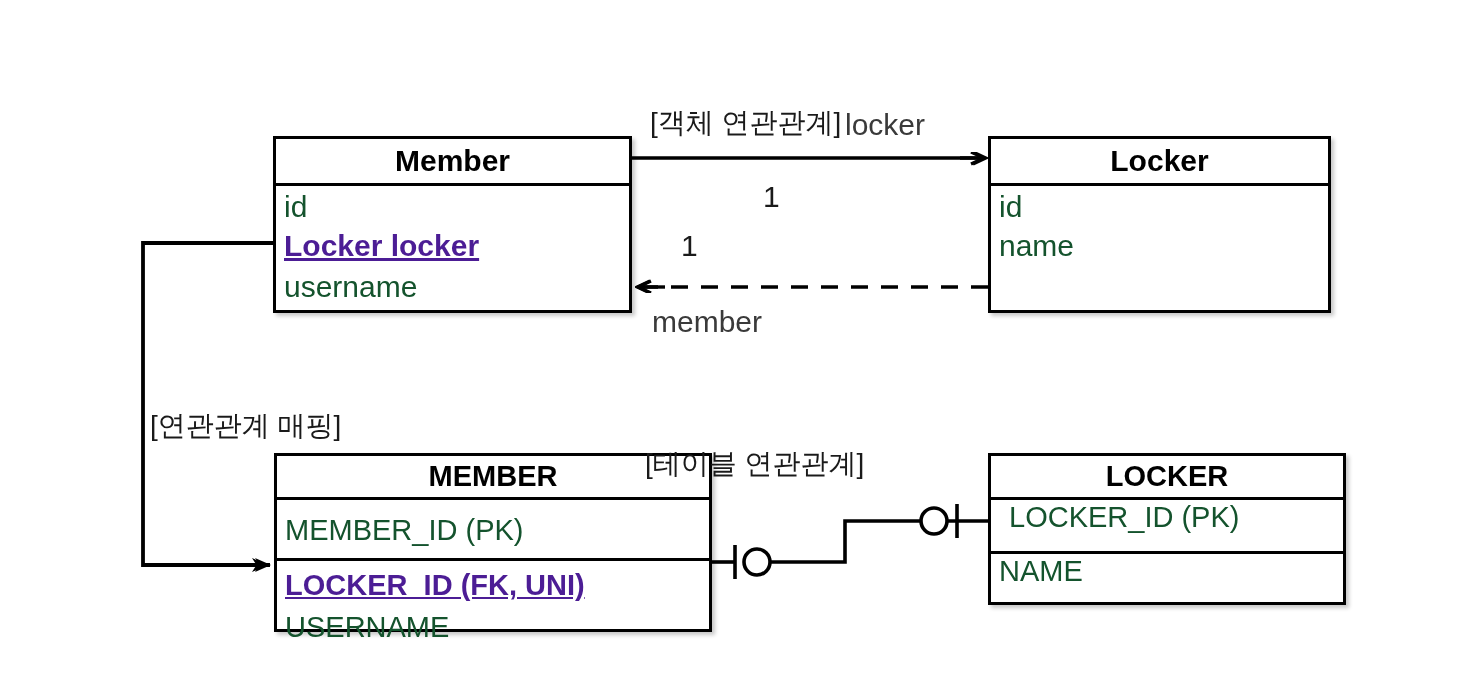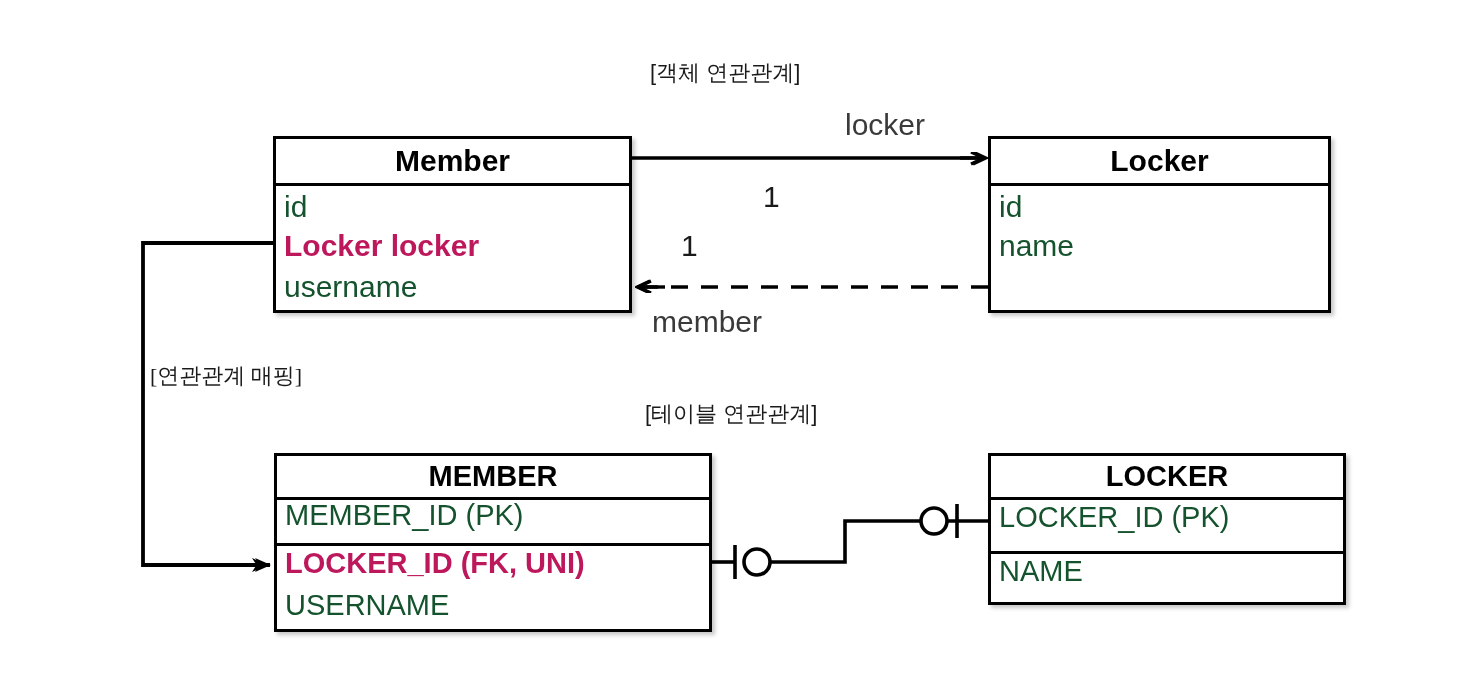--- a/index.html
+++ b/index.html
@@ -47,39 +47,40 @@
   .box .compartment + .compartment {
     border-top: 3px solid #000000;
   }
   .box .row {
     white-space: nowrap;
     color: #14532d;
     line-height: 1.0;
   }
   .box .row.bold {
     font-weight: bold;
-    color: #be185d;
+    color: #4c1d95;
+    text-decoration: underline;
   }
 
   
   .obj .title { font-size: 30px; }
   .obj .row   { font-size: 30px; }
 
   
   .tbl .title { font-size: 29px; }
   .tbl .row   { font-size: 29px; }
 
   
   .caption {
     position: absolute;
     white-space: nowrap;
     color: #1a1a1a;
     z-index: 6;
   }
-  .caption.section { font-size: 22px; }
+  .caption.section { font-size: 28px; margin-top: 46px; }
   .caption.role    { font-size: 30px; color: #3a3a3a; }
   .caption.mult    { font-size: 30px; color: #1a1a1a; }
 
   
   #wires {
     position: absolute;
     left: 0; top: 0;
     width: 1468px;
     height: 694px;
     z-index: 2;
@@ -139,21 +140,21 @@
       <line x1="957" y1="504" x2="957" y2="538"></line>
 
       <line x1="947" y1="521" x2="990" y2="521"></line>
     </g>
   </svg>
 
   <div class="caption section" style="left:650px; top:58px;">[객체 연관관계]</div>
 
   <div class="caption section" style="left:645px; top:399px;">[테이블 연관관계]</div>
 
-  <div class="caption section" style="left:150px; top:361px;font-family:Liberation Serif, serif;">[연관관계 매핑]</div>
+  <div class="caption section" style="left:150px; top:361px;">[연관관계 매핑]</div>
 
   <div class="caption role" style="left:845px; top:108px;">locker</div>
 
   <div class="caption mult" style="left:763px; top:180px;">1</div>
 
   <div class="caption mult" style="left:681px; top:229px;">1</div>
 
   <div class="caption role" style="left:652px; top:305px;">member</div>
 
   <div class="box obj" style="left:273px; top:136px; width:359px; height:177px;">
@@ -168,33 +169,33 @@
   <div class="box obj" style="left:988px; top:136px; width:343px; height:177px;">
     <div class="title" style="height:47px; line-height:44px;">Locker</div>
     <div class="compartment" style="padding-top:6px;">
       <div class="row" style="height:39px;">id</div>
       <div class="row" style="height:39px;">name</div>
     </div>
   </div>
 
   <div class="box tbl" style="left:274px; top:453px; width:438px; height:179px;">
     <div class="title" style="height:44px; line-height:41px;">MEMBER</div>
-    <div class="compartment" style="padding-top:1px;">
+    <div class="compartment" style="padding-top:16px;">
       <div class="row" style="height:42px;">MEMBER_ID (PK)</div>
     </div>
     <div class="compartment" style="padding-top:3px;">
-      <div class="row bold" style="height:42px;">LOCKER_ID (FK, UNI)</div>
+      <div class="row bold" style="height:42px;margin-top:7px;">LOCKER_ID (FK, UNI)</div>
       <div class="row" style="height:40px;">USERNAME</div>
     </div>
   </div>
 
   <div class="box tbl" style="left:988px; top:453px; width:358px; height:152px;">
     <div class="title" style="height:44px; line-height:41px;">LOCKER</div>
     <div class="compartment" style="padding-top:3px;">
-      <div class="row" style="height:48px;">LOCKER_ID (PK)</div>
+      <div class="row" style="height:48px;margin-left:10px;">LOCKER_ID (PK)</div>
     </div>
     <div class="compartment" style="padding-top:3px;">
       <div class="row" style="height:46px;">NAME</div>
     </div>
   </div>
 
   <svg id="wires-top" viewBox="0 0 1468 694" xmlns="http://www.w3.org/2000/svg">
     <defs>
       <marker id="openArrowT" markerWidth="16" markerHeight="16" refX="13" refY="6" orient="auto" markerUnits="userSpaceOnUse">
         <path d="M1,0 L14,6 L1,12" fill="none" stroke="#000000" stroke-width="3.2" stroke-linecap="butt"></path>

